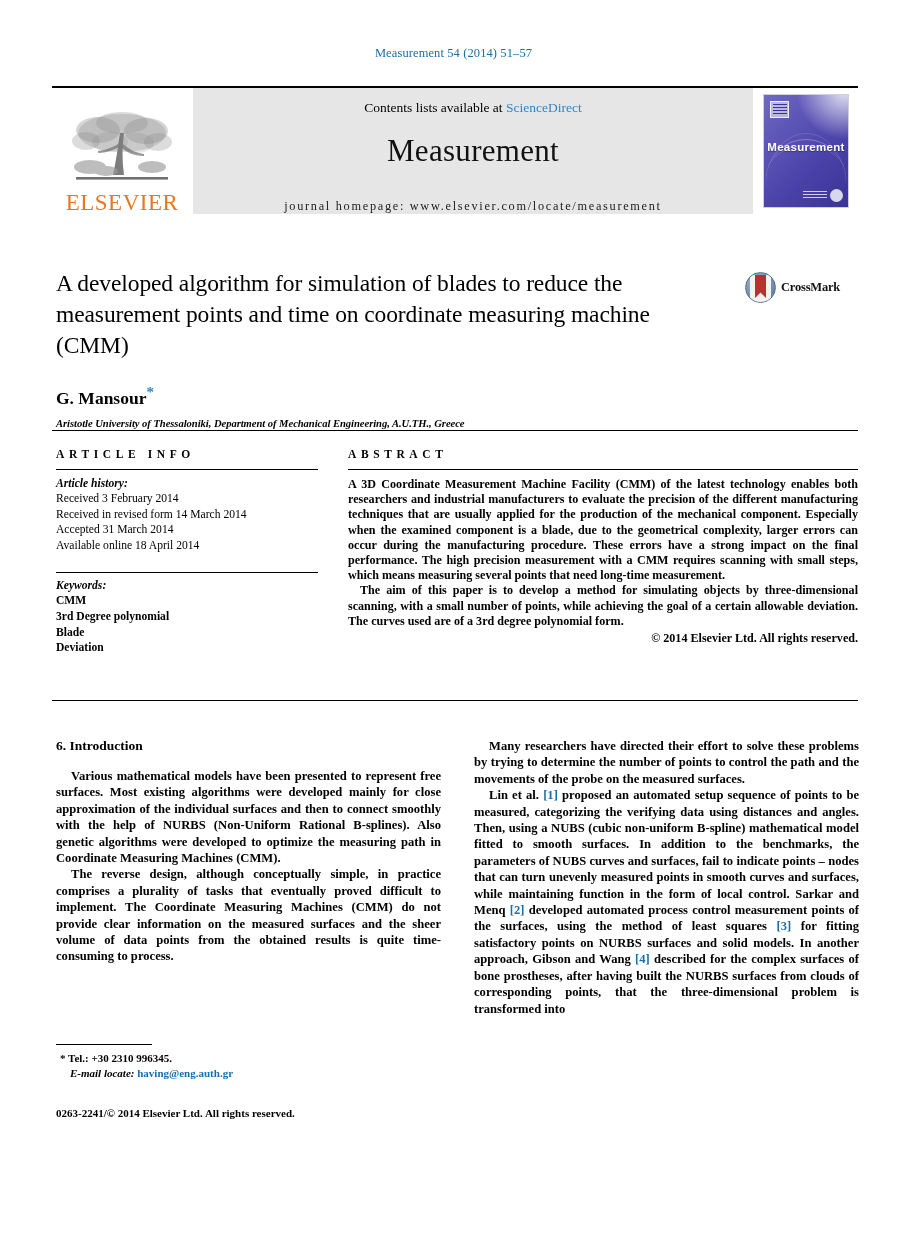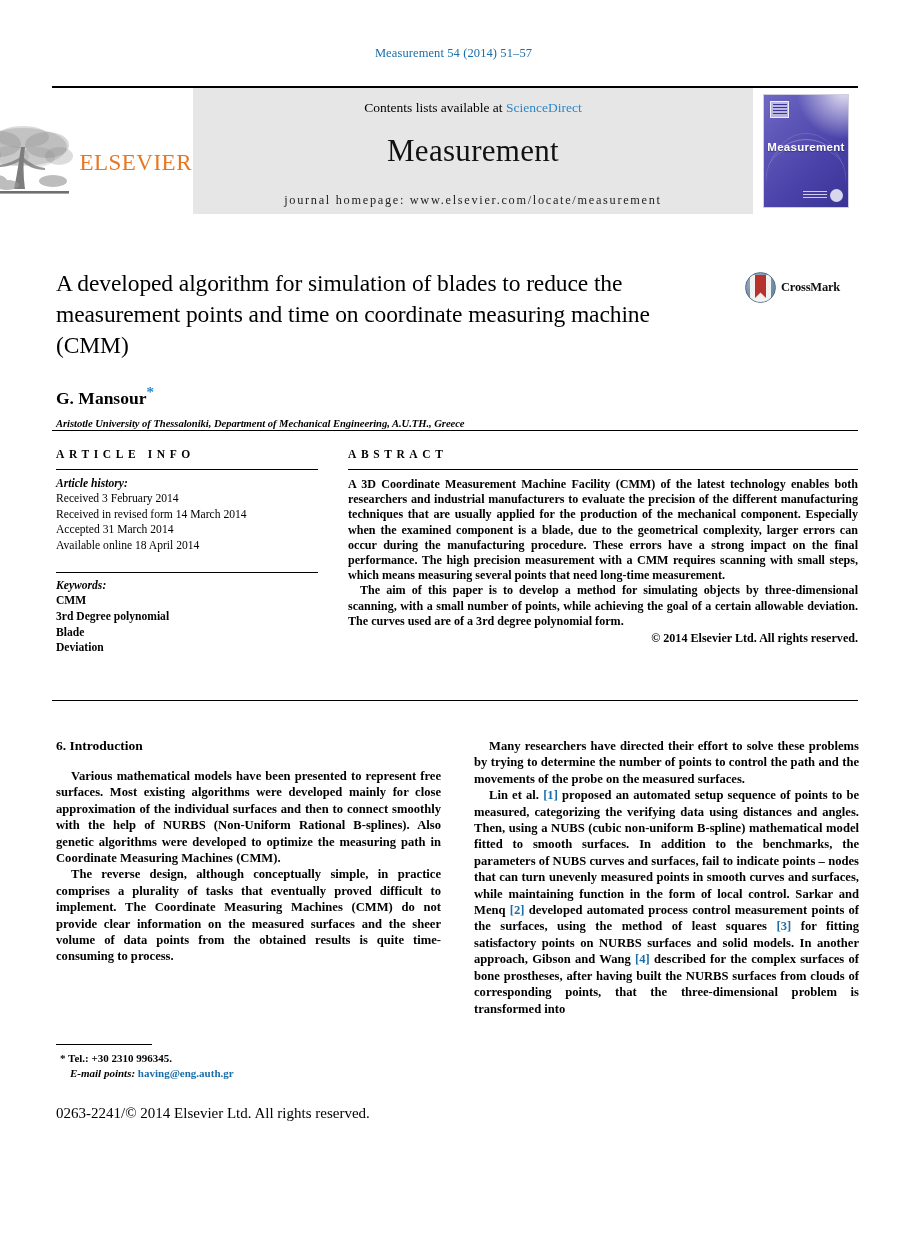--- a/index.html
+++ b/index.html
@@ -46,23 +46,23 @@
   }
   .mh-inner {
     display: flex;
     height: 126px;
     align-items: stretch;
   }
   .mh-logo {
     width: 140px;
     flex: 0 0 140px;
     display: flex;
-    flex-direction: row;
+    flex-direction: column;
     align-items: center;
-    justify-content: flex-end;
+    justify-content: space-between;
     padding-top: 21px;
     box-sizing: border-box;
   }
   .elsevier-word {
     font-family: "Liberation Serif", serif;
     font-size: 23px;
     letter-spacing: .5px;
     color: #E87722;
     margin-top: 1px;
     line-height: 1;
@@ -88,21 +88,21 @@
     color: #2f86c6;
   }
   .journal-name {
     font-size: 31px;
     margin-top: 17px;
     letter-spacing: .3px;
     color: #111;
   }
   .homepage-line {
     position: absolute;
-    bottom: 6px;
+    bottom: 0;
     left: 0;
     width: 100%;
     text-align: center;
     font-size: 12.3px;
     letter-spacing: 1.7px;
     color: #222;
   }
   .mh-cover {
     width: 104px;
     flex: 0 0 104px;
@@ -405,22 +405,22 @@
     top: 1106px;
     width: 420px;
   }
   .doi-line {
     font-size: 11.6px;
     color: #1a6ea8;
     font-weight: bold;
     line-height: 15px;
   }
   .issn-line {
-    font-size: 15px;
-    font-weight: normal;
+    font-size: 11px;
+    font-weight: bold;
     line-height: 15px;
   }
 
   
   .tree-svg { display:block; }
 </style>
 </head>
 <body>
 
 <div class="page">
@@ -552,21 +552,21 @@
     <p class="body-para"><span>Lin et al. </span><span class="cite">[1]</span><span> proposed an automated setup sequence of points to be measured, categorizing the verifying data using distances and angles. Then, using a NUBS (cubic non-uniform B-spline) mathematical model fitted to smooth surfaces. In addition to the benchmarks, the parameters of NUBS curves and surfaces, fail to indicate points – nodes that can turn unevenly measured points in smooth curves and surfaces, while maintaining function in the form of local control. Sarkar and Menq </span><span class="cite">[2]</span><span> developed automated process control measurement points of the surfaces, using the method of least squares </span><span class="cite">[3]</span><span> for fitting satisfactory points on NURBS surfaces and solid models. In another approach, Gibson and Wang </span><span class="cite">[4]</span><span> described for the complex surfaces of bone prostheses, after having built the NURBS surfaces from clouds of corresponding points, that the three-dimensional problem is transformed into</span></p>
   </div>
 
   <div class="footnote">
     <div class="fn-rule"></div>
     <div class="fn-line">
       <span class="star">*</span>
       <span>Tel.: +30 2310 996345.</span>
     </div>
     <div class="fn-line fn-email">
-      <i>E-mail points:</i>
+      <i>E-mail locate:</i>
       <span class="link-blue">having@eng.auth.gr</span>
     </div>
   </div>
 
   <div class="imprint">
     <div class="issn-line">0263-2241/© 2014 Elsevier Ltd. All rights reserved.</div>
   </div>
 
 </div>
 

